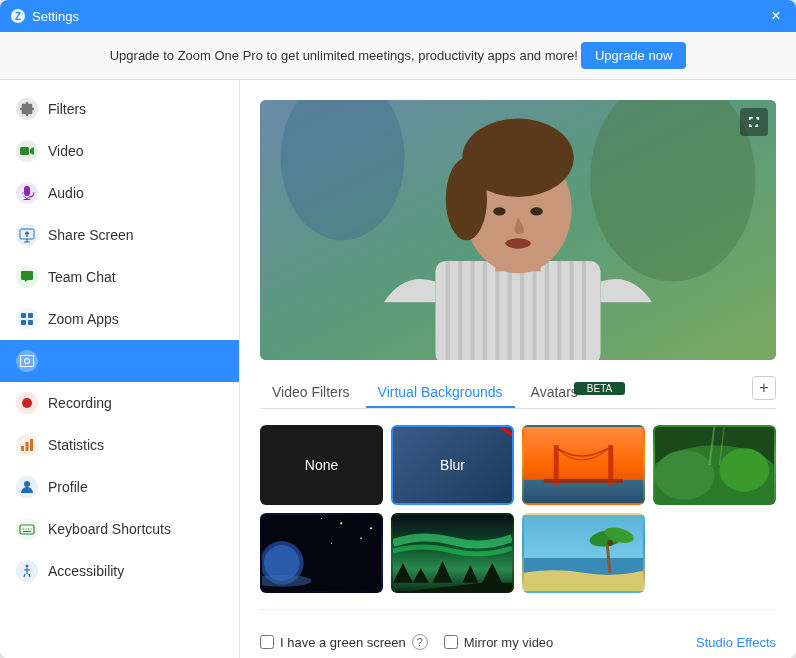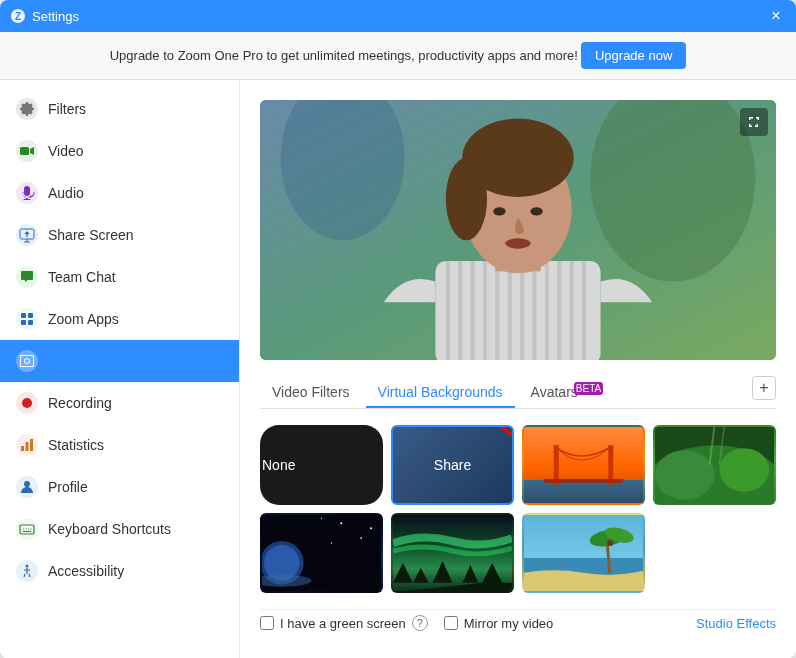--- a/index.html
+++ b/index.html
@@ -195,24 +195,24 @@
       margin-bottom: -9px;
     }
 
     .tab.active {
       color: #2d8cff;
       border-bottom: 2px solid #2d8cff;
       font-weight: 500;
     }
 
     .tab-beta {
-      background: #a21caf;
+      background: #14532d;
       color: white;
       font-size: 10px;
-      padding: 1px 2px;
+      padding: 1px 13px;
       border-radius: 3px;
       margin-left: -4px;
       vertical-align: top;
       margin-top: -2px;
       display: inline-block;
     }
 
     .add-btn {
       margin-left: auto;
       width: 24px;
@@ -244,24 +244,23 @@
     }
 
     .bg-item.selected {
       border: 2px solid #2d8cff;
     }
 
     .bg-item-none {
       background: #1a1a1a;
       display: flex;
       align-items: center;
-      justify-content: flex-start;
+      justify-content: center;
       color: white;
       font-size: 14px;
-      border-radius: 19px;
     }
 
     .bg-item-blur {
       background: linear-gradient(135deg, #3a5a8a, #1a3a5a);
       display: flex;
       align-items: center;
       justify-content: center;
       color: white;
       font-size: 14px;
       position: relative;
@@ -290,21 +289,21 @@
 
     
     .bg-beach {
       background: linear-gradient(180deg, #5ab4d8 0%, #4a9ac0 40%, #8aaa70 70%, #c8b870 85%, #e8d890 100%);
     }
 
     .bottom-bar {
       display: flex;
       align-items: center;
       gap: 16px;
-      padding-top: 5px;
+      padding-top: 24px;
       flex-shrink: 0;
       border-top: 1px solid #eee;
     }
 
     .checkbox-group {
       display: flex;
       align-items: center;
       gap: 6px;
       font-size: 13px;
       color: #333;
@@ -552,21 +551,21 @@
         <div class="add-btn">+</div>
       </div>
 
       <div class="backgrounds-grid" style="position:relative;">
 
         <div class="bg-item bg-item-none">
           <span>None</span>
         </div>
 
         <div class="bg-item bg-item-blur selected">
-          <span>Share</span>
+          <span>Blur</span>
 
           <div style="position:absolute;top:-30px;right:-30px;z-index:20;">
             <svg width="80" height="60" viewBox="0 0 80 60">
               <defs>
                 <marker id="arrowhead" markerWidth="10" markerHeight="7" refX="0" refY="3.5" orient="auto">
                   <polygon points="0 0, 10 3.5, 0 7" fill="red"></polygon>
                 </marker>
               </defs>
               <line x1="10" y1="10" x2="65" y2="48" stroke="red" stroke-width="3" marker-end="url(#arrowhead)"></line>
             </svg>

